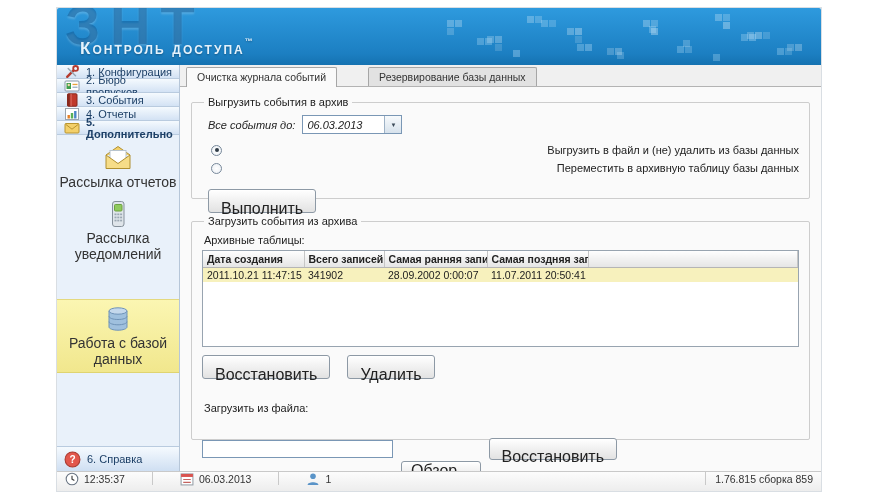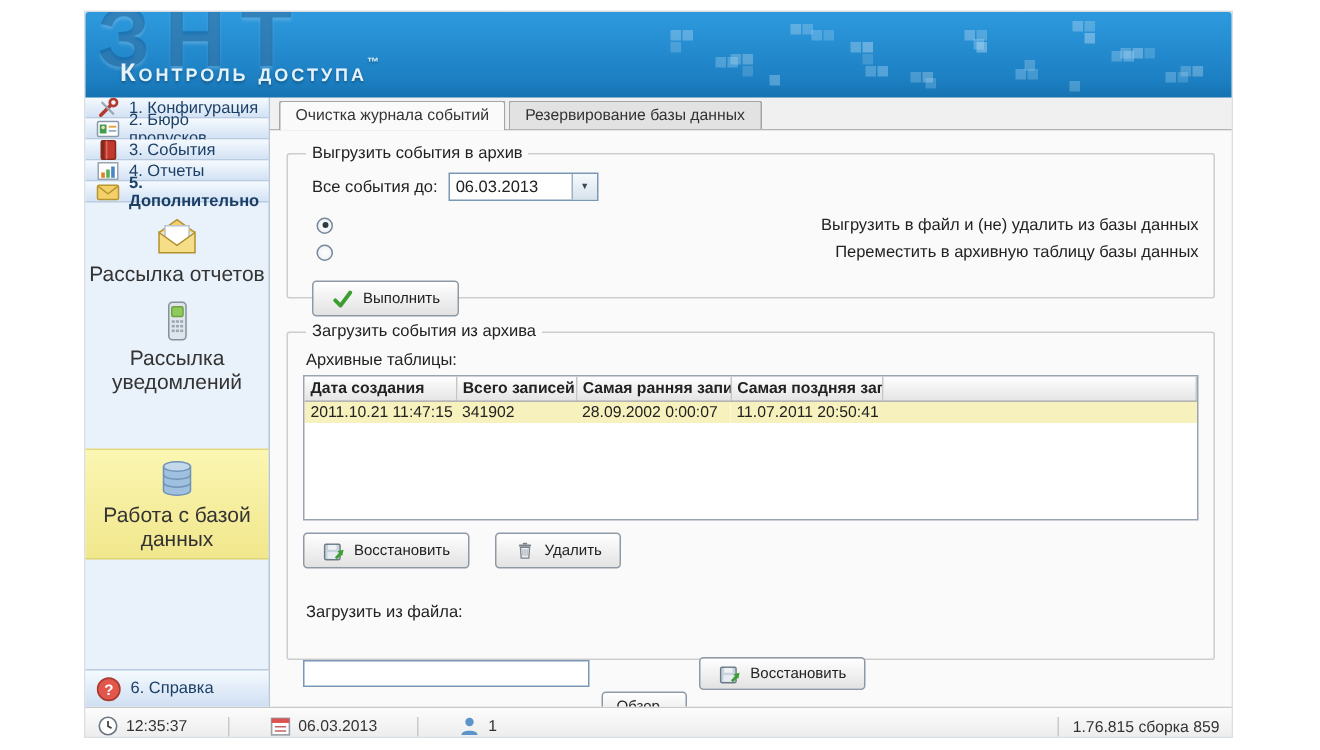--- a/index.html
+++ b/index.html
@@ -51,65 +51,65 @@
   .sub-item { text-align:center; padding:4px 2px 5px; font-size:14px; color:#333; }
   .sub-item svg { display:block; margin:0 auto 1px; }
   .sub-item.selected { background:linear-gradient(#fbf6b2,#f1e78d); border-top:1px solid #e4d97e;
                        border-bottom:1px solid #dfd470;margin-top:32px; }
   .side-fill { flex:1; }
   .help-item { height:25px; display:flex; align-items:center; gap:6px; padding-left:7px;
                background:linear-gradient(#f5fafe,#cfdff2); border-top:1px solid #b9cbdf; color:#1c3f66; }
 
   
   .tabstrip { height:22px; background:#f0f0f0; display:flex; align-items:flex-end;
-              padding-left:6px; border-bottom:1px solid #b3b3b3; }
+              padding-left:6px; border-bottom:1px solid #b3b3b3;gap:29px; }
   .tab { font-size:10.5px; color:#333; background:#e2e2e2; border:1px solid #a6a6a6;
          border-bottom:none; border-radius:2px 2px 0 0; padding:3px 10px 3px; margin-right:2px; }
   .tab.active { background:#fafafa; position:relative; padding-bottom:4px; margin-bottom:-1px; }
   .page { flex:1; background:#fafafa; padding:9px 11px 0; overflow:hidden; }
 
   
   fieldset { border:1px solid #cdcdcd; border-radius:2px; padding:4px 10px 8px; }
   legend { font-size:11px; color:#222; padding:0 4px; margin-left:2px; }
   .f-export { height:103px; margin-bottom:16px; }
   .f-import { height:225px; }
-  .row-date { display:flex; align-items:center; gap:7px; margin:3px 0 10px 6px; }
+  .row-date { display:flex; align-items:center; gap:7px; margin:3px 0 10px 6px;font-style:italic; }
   .combo { width:100px; height:19px; border:1px solid #7a97b5; background:#fff; display:flex; }
   .combo .val { flex:1; padding:2.5px 4px; font-size:11px; }
   .combo .dd { width:17px; border-left:1px solid #9eb2c6; display:flex; align-items:center;
                justify-content:center; font-size:6px; color:#3c4a58;
                background:linear-gradient(#f7fafc,#d7e2ec); }
   .radio-row { display:flex; align-items:center; gap:6px; margin:6px 0 0 9px;justify-content:space-between; }
   .radio { width:11px; height:11px; min-width:11px; border:1px solid #77889a; border-radius:50%;
            background:radial-gradient(#fff,#e9eef3); position:relative; }
   .radio.checked::after { content:''; position:absolute; left:2.5px; top:2.5px; right:2.5px;
                           bottom:2.5px; background:#2f3b46; border-radius:50%; }
-  .btn { display:inline-flex; align-items:center; justify-content:center; gap:6px; height:24px;
-         padding:0 12px; border:1px solid #8d99a5; border-radius:3px; font-size:10px; color:#222;
-         background:linear-gradient(#ffffff,#e2e2e2); box-shadow:inset 0 1px 0 #fff; cursor:default; }
+  .btn { display:inline-flex; align-items:center; justify-content:center; gap:16px; height:24px;
+         padding:0 12px; border:1px solid #8d99a5; border-radius:3px; font-size:16px; color:#222;
+         background:linear-gradient(#ffffff,#e2e2e2); box-shadow:inset 0 1px 0 #fff; cursor:default;flex-direction:column; }
   .btn-exec { margin:13px 0 0 6px; min-width:90px; }
   .lbl { margin:3px 0 4px 2px; }
   .table-wrap { height:97px; border:1px solid #98a4b0; background:#fff; overflow:hidden; }
   table { width:100%; border-collapse:collapse; table-layout:fixed; font-size:10.5px; }
   th { text-align:left; font-weight:bold; padding:1px 4px; height:16px;
        background:linear-gradient(#fefefe,#e5e5e5); border-right:1px solid #c6c6c6;
        border-bottom:1px solid #b5b5b5; overflow:hidden; white-space:nowrap; }
   td { padding:1px 4px; height:13px; overflow:hidden; white-space:nowrap; }
   tr.data td { background:#f7f1bd; }
   .btnrow { display:flex; gap:17px; margin-top:8px; }
   .filerow { display:flex; align-items:center; gap:8px; margin-top:3px; }
   .txt { width:191px; height:18px; border:1px solid #7a97b5; background:#fff; font-size:11px;
          padding:0 4px; font-family:"Liberation Sans",sans-serif; }
   .b-browse { height:20px; padding:0 9px;margin-top:44px; }
   .b-restorefile { height:22px; }
   .filelbl { margin:23px 0 2px 2px; }
 
   
   .statusbar { height:20px; background:linear-gradient(#fcfcfc,#ededed); border-top:1px solid #c9c9c9;
-               display:flex; align-items:flex-end; gap:27px; padding:0 8px; font-size:10.5px; color:#333; }
+               display:flex; align-items:flex-start; gap:27px; padding:0 8px; font-size:10.5px; color:#333; }
   .sep { width:1px; height:13px; background:#c9c9c9; }
   .sb-group { display:flex; align-items:center; gap:5px; }
   .sb-right { margin-left:auto; display:flex; align-items:center; gap:9px; }
 </style>
 </head>
 <body>
 
 <div class="app">
 
   <div class="header">

